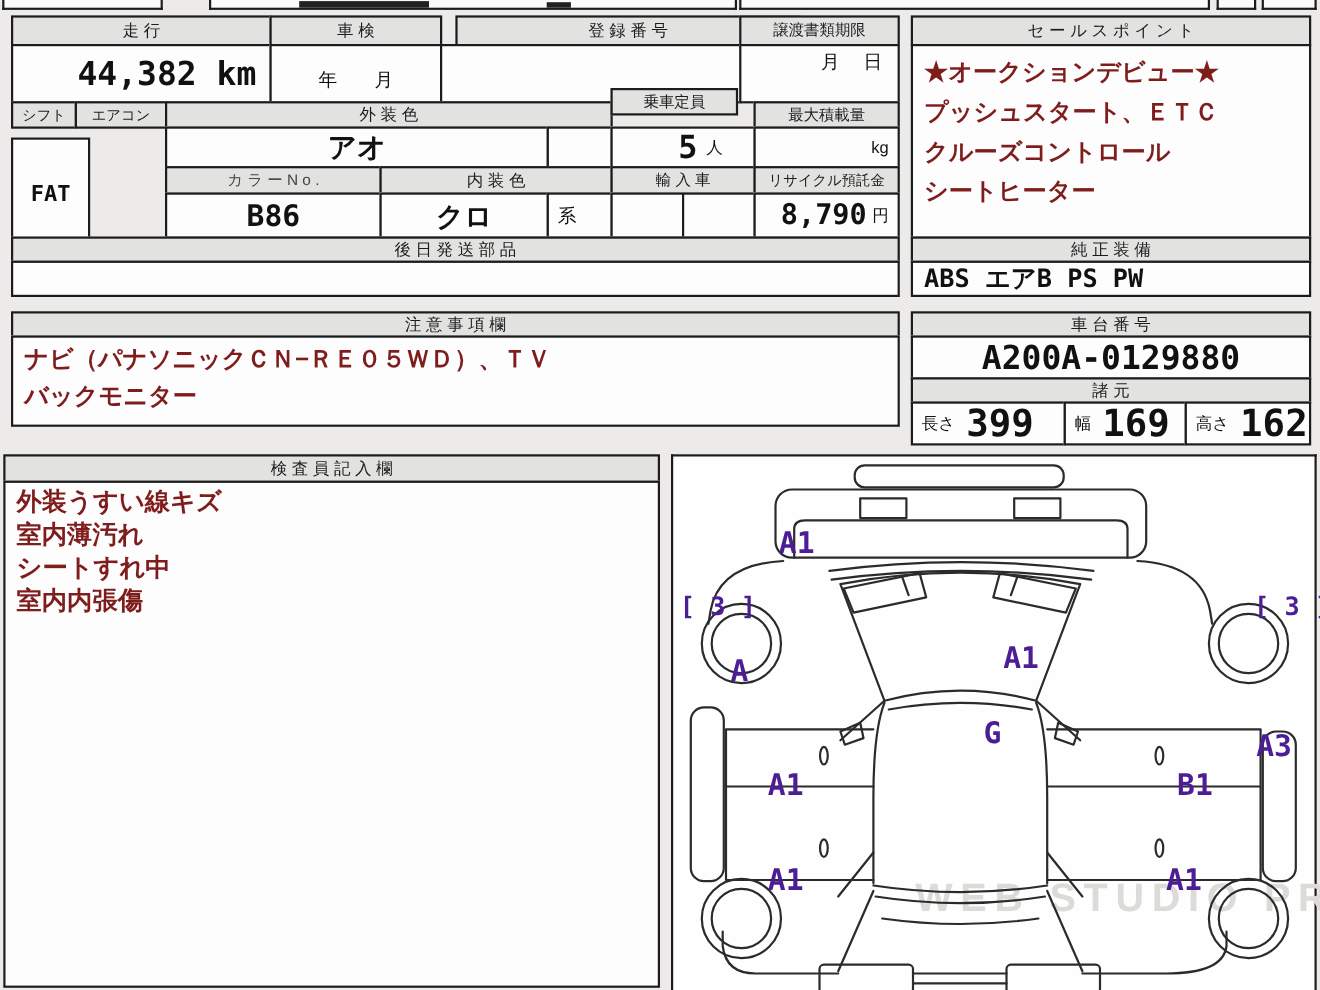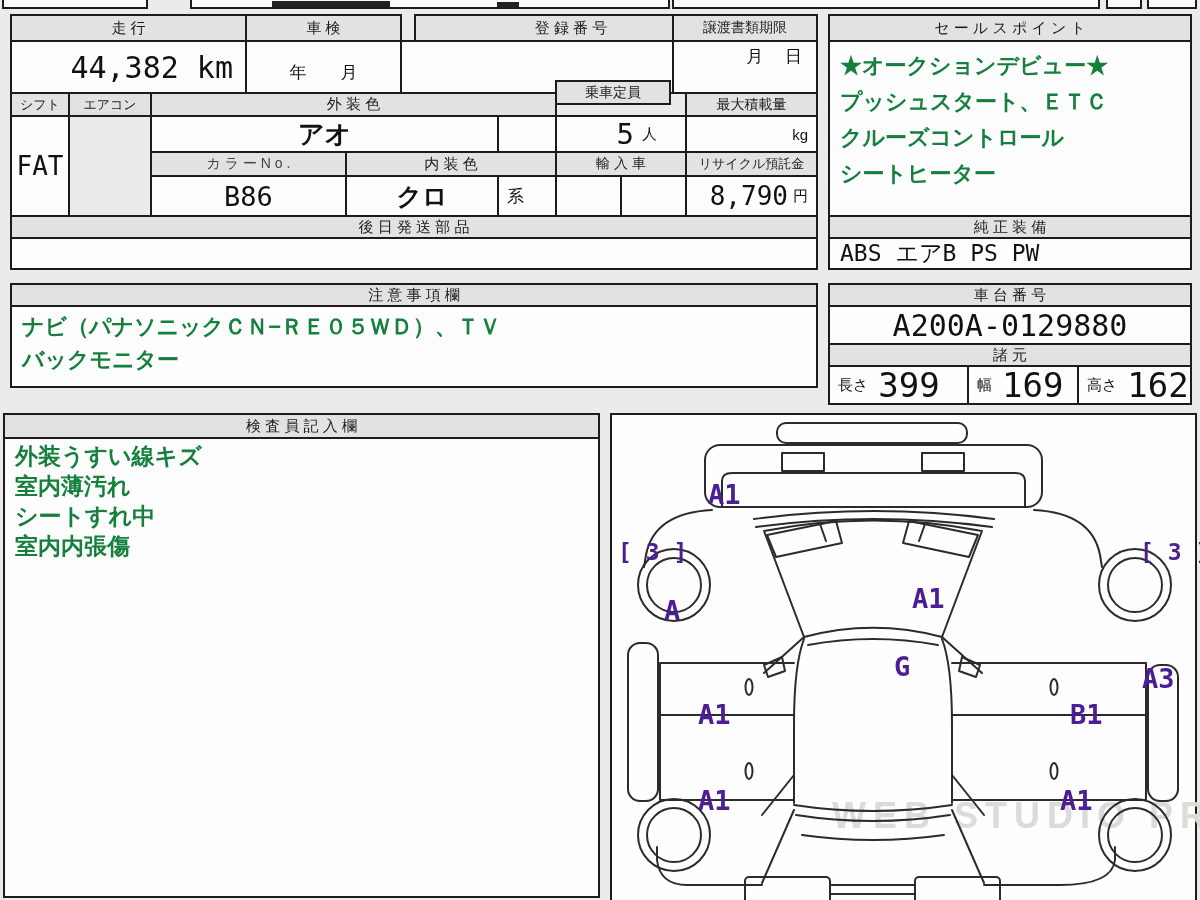--- a/index.html
+++ b/index.html
@@ -1,28 +1,28 @@
 <!DOCTYPE html>
 <html><head>
 <meta charset="utf-8">
 <style>
   html,body{margin:0;padding:0;}
   body{width:1200px;height:900px;background:#b9b9b9;font-family:"Liberation Sans",sans-serif;}
   #sheet{position:relative;width:1200px;height:900px;background:#ecebe9;overflow:hidden;}
   .c{position:absolute;box-sizing:border-box;border:2px solid #1c1c1c;background:#fdfdfd;color:#111;}
   .h{background:#e2e2e1;display:flex;align-items:center;justify-content:center;
      font-size:15px;color:#1c1c1c;white-space:pre;}
-  .num{font-family:"DejaVu Sans Mono",monospace;font-weight:normal;}
+  .num{font-family:"DejaVu Sans Mono",monospace;font-weight:bold;}
   .vcen{display:flex;align-items:center;}
   .vbot{display:flex;align-items:flex-end;}
   .right{justify-content:flex-end;}
   .center{justify-content:center;}
   .cut{position:absolute;box-sizing:border-box;border:2px solid #1c1c1c;border-top:none;background:#fbfbfb;}
   .blob{position:absolute;background:#222;}
-  .lines{padding:6px 10px;font-weight:bold;font-size:22px;line-height:36px;color:#15803d;}
+  .lines{padding:6px 10px;font-weight:bold;font-size:22px;line-height:36px;color:#7f1d1d;}
   .small-unit{font-size:15px;font-weight:bold;margin-left:8px;}
   .dim{display:flex;align-items:center;padding-left:8px;}
   .dim .dlab{font-size:15px;margin-right:10px;}
   .dim .dval{font-size:34px;}
   .dlabel{position:absolute;font-family:"DejaVu Sans Mono",monospace;font-weight:bold;
           color:#4c1d95;font-size:27px;white-space:pre;margin-top:28px;}
   .bracket{font-size:23px;}
   #diagram-box{position:absolute;left:610px;top:413px;width:587px;height:489px;
                box-sizing:border-box;border:2px solid #1c1c1c;border-bottom:none;background:#fefefe;}
   #car-svg{position:absolute;left:0;top:0;}
@@ -51,21 +51,21 @@
   <div class="c vbot center" style="left:245px;top:40px;width:157px;height:54px;font-size:17px;padding-bottom:8px;white-space:pre;">年　　月</div>
   <div class="c" style="left:400px;top:40px;width:274px;height:54px;"></div>
   <div class="c vbot right" style="left:672px;top:40px;width:146px;height:54px;font-size:17px;padding:0 14px 24px 0;white-space:pre;">月　 日</div>
 
   <div class="c h" style="left:10px;top:92px;width:60px;height:25px;font-size:13px;">シフト</div>
   <div class="c h" style="left:68px;top:92px;width:84px;height:25px;font-size:13px;">エアコン</div>
   <div class="c h" style="left:150px;top:92px;width:407px;height:25px;">外 装 色</div>
   <div class="c h" style="left:555px;top:80px;width:116px;height:25px;font-size:14px;">乗車定員</div>
   <div class="c h" style="left:685px;top:92px;width:133px;height:25px;font-size:14px;">最大積載量</div>
 
-  <div class="c vcen center num" style="left:10px;top:115px;width:60px;height:102px;font-size:26px;">FAT</div>
+  <div class="c vcen center num" style="left:10px;top:125px;width:72px;height:102px;font-size:20px;">FAT</div>
   <div class="c vcen center" style="left:150px;top:115px;width:349px;height:38px;font-size:26px;font-weight:bold;">アオ</div>
   <div class="c" style="left:497px;top:115px;width:60px;height:38px;"></div>
   <div class="c vcen right" style="left:555px;top:115px;width:132px;height:38px;padding-right:28px;">
     <span class="num" style="font-size:29px;">5</span>
     <span class="small-unit" style="font-weight:normal;">人</span>
   </div>
   <div class="c vcen right" style="left:685px;top:115px;width:133px;height:38px;font-size:15px;padding-right:8px;">kg</div>
 
   <div class="c h" style="left:150px;top:151px;width:197px;height:26px;font-size:14px;color:#444;">カ ラ ー N o .</div>
   <div class="c h" style="left:345px;top:151px;width:212px;height:26px;">内 装 色</div>

